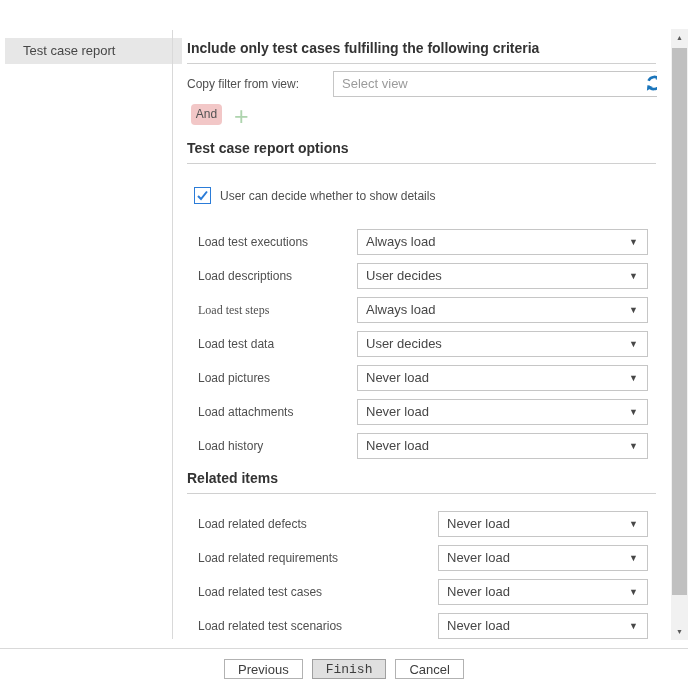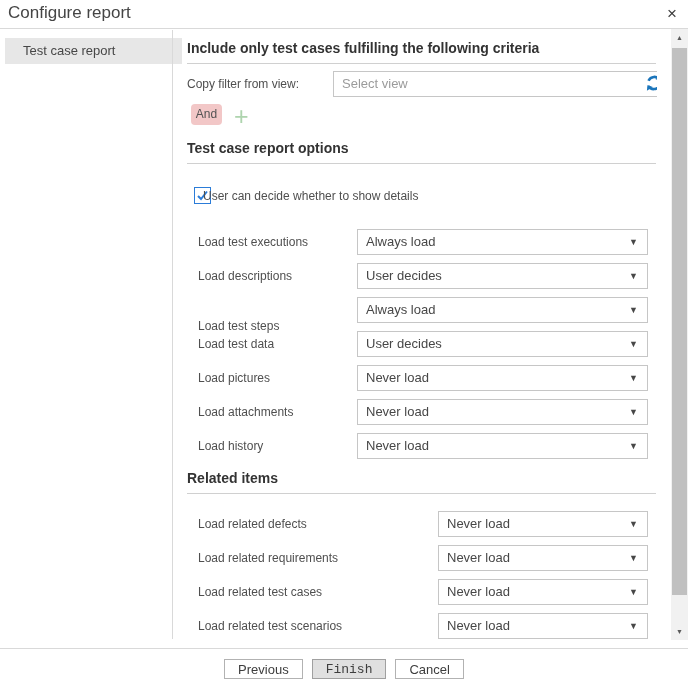--- a/index.html
+++ b/index.html
@@ -42,24 +42,20 @@
   .footer-divider { position:absolute; left:0; top:648px; width:688px; height:1px; background:#d9d9d9; }
   .footer { position:absolute; left:0; top:659px; width:688px; display:flex; justify-content:center; gap:9px; }
   .btn { height:20px; background:#fff; border:1px solid #b2b2b2; font-family:"Liberation Sans", sans-serif; font-size:13px; color:#3d3d3d; padding:0 13px; cursor:pointer; }
   .btn.default { background:#e0e0e0; border-color:#a0a0a0;font-family:Liberation Mono, monospace; }
 </style>
 </head>
 <body>
 
 <div class="dialog">
 
-  <div class="title-bar">
-    <div class="title">Configure report</div>
-    <div class="close-btn">×</div>
-  </div>
 
   <div class="sidebar">
     <div class="sidebar-item">Test case report</div>
   </div>
   <div class="v-divider"></div>
 
   <div class="content">
 
     <div class="section-heading" style="top:11px;">Include only test cases fulfilling the following criteria</div>
 
@@ -80,29 +76,29 @@
     <div class="and-badge" style="left:4px; top:75px;">And</div>
     <div class="plus-btn" style="left:47px; top:77px;"><span>+</span></div>
 
     <div class="section-heading" style="top:111px;">Test case report options</div>
 
     <div class="checkbox" style="left:7px; top:158px;">
       <svg width="15" height="15" viewBox="0 0 15 15">
         <polyline points="3,8 6,11 12,3.5" stroke="#2b7cd8" stroke-width="2" fill="none"></polyline>
       </svg>
     </div>
-    <div class="row-label" style="left:16px; top:154px;">User can decide whether to show details</div>
+    <div class="row-label" style="left:33px; top:154px;">User can decide whether to show details</div>
 
     <div class="row-label" style="left:11px; top:200px;">Load test executions</div>
     <div class="combo" style="left:170px; top:200px; width:291px;"><span>Always load</span><span class="caret">▼</span></div>
 
     <div class="row-label" style="left:11px; top:234px;">Load descriptions</div>
     <div class="combo" style="left:170px; top:234px; width:291px;"><span>User decides</span><span class="caret">▼</span></div>
 
-    <div class="row-label" style="left:11px; top:284px;">Load test steps</div>
+    <div class="row-label" style="left:11px; top:268px;font-family:Liberation Serif, serif;">Load test steps</div>
     <div class="combo" style="left:170px; top:268px; width:291px;"><span>Always load</span><span class="caret">▼</span></div>
 
     <div class="row-label" style="left:11px; top:302px;">Load test data</div>
     <div class="combo" style="left:170px; top:302px; width:291px;"><span>User decides</span><span class="caret">▼</span></div>
 
     <div class="row-label" style="left:11px; top:336px;">Load pictures</div>
     <div class="combo" style="left:170px; top:336px; width:291px;"><span>Never load</span><span class="caret">▼</span></div>
 
     <div class="row-label" style="left:11px; top:370px;">Load attachments</div>
     <div class="combo" style="left:170px; top:370px; width:291px;"><span>Never load</span><span class="caret">▼</span></div>

